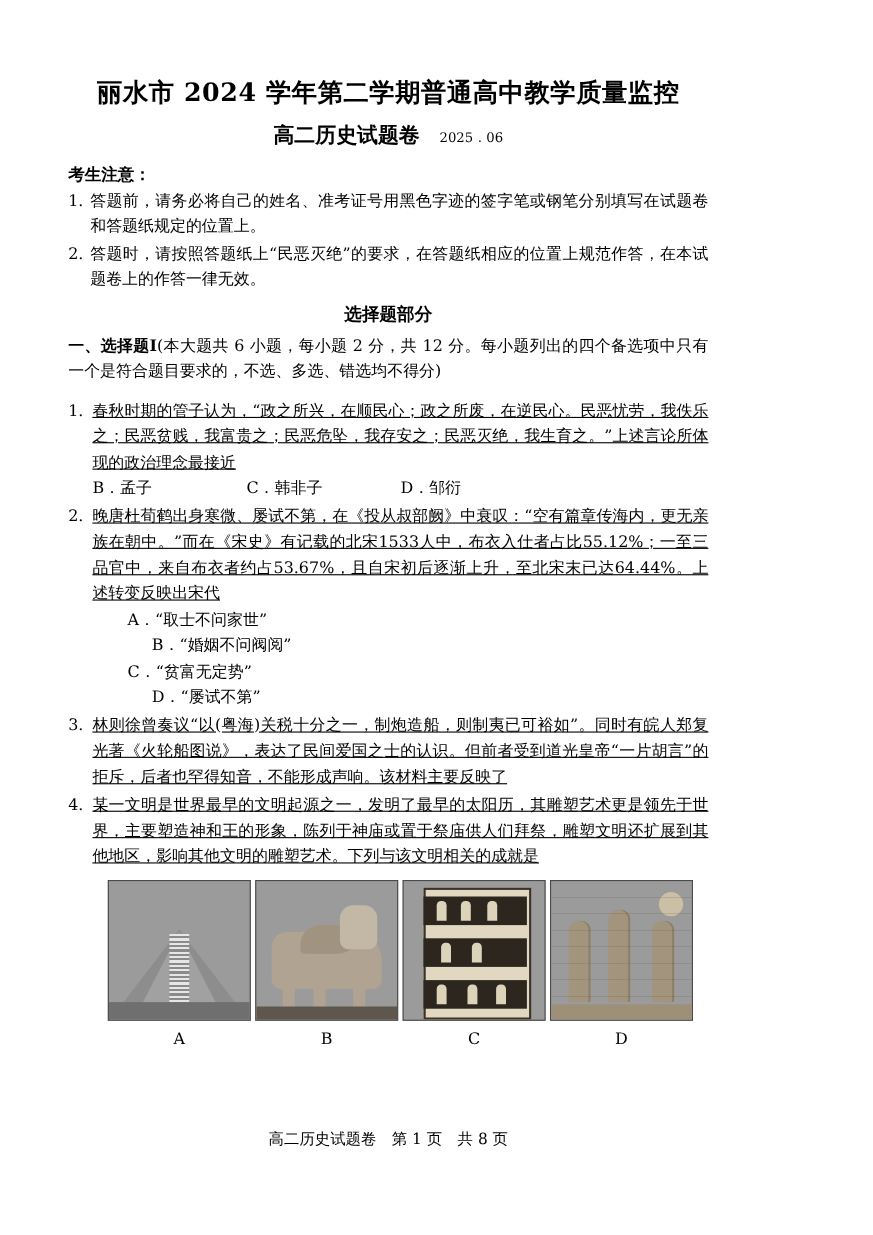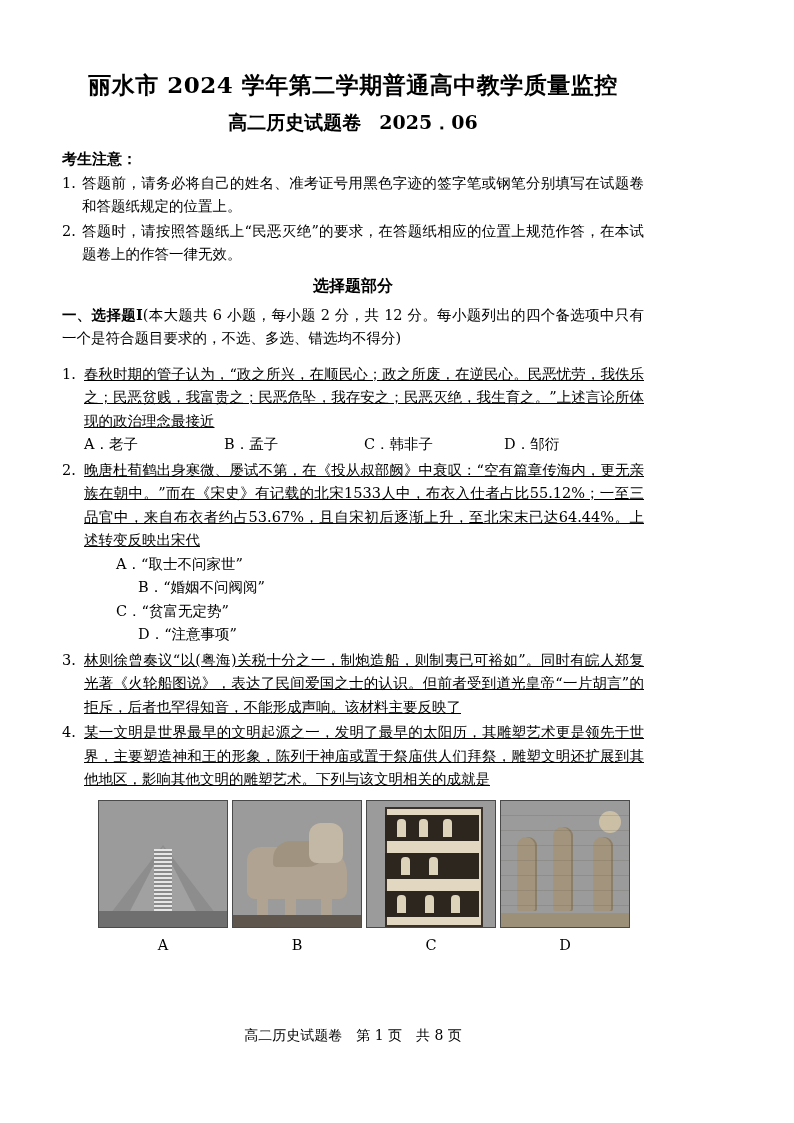--- a/index.html
+++ b/index.html
@@ -30,22 +30,22 @@
     margin: 0 0 10px 0;
     line-height: 1.3;
   }
   .doc-subtitle {
     text-align: center;
     font-size: 19px;
     font-weight: bold;
     margin: 0 0 14px 0;
   }
   .doc-subtitle .date {
-    font-weight: bold;
-    font-size: 19px;
+    font-weight: normal;
+    font-size: 12px;
     margin-left: 18px;
   }
   .notice-head {
     font-size: 15px;
     font-weight: bold;
     margin: 4px 0 3px 0;
   }
   .notice-list {
     margin: 0;
     padding: 0;
@@ -335,37 +335,36 @@
 
   <div class="part-head">
     <span class="bold">一、选择题I</span><span>(本大题共 6 小题，每小题 2 分，共 12 分。每小题列出的四个备选项中只有一个是符合题目要求的，不选、多选、错选均不得分)</span>
   </div>
 
   <div class="q">
     <span class="qnum">1.</span>
     <div class="qbody">
       <div class="qstem">春秋时期的管子认为，“政之所兴，在顺民心；政之所废，在逆民心。民恶忧劳，我佚乐之；民恶贫贱，我富贵之；民恶危坠，我存安之；民恶灭绝，我生育之。”上述言论所体现的政治理念最接近</div>
       <div class="opts-row opts-4">
-        <span class="opt">A．老子</span>
         <span class="opt">B．孟子</span>
         <span class="opt">C．韩非子</span>
         <span class="opt">D．邹衍</span>
       </div>
     </div>
   </div>
 
   <div class="q">
     <span class="qnum">2.</span>
     <div class="qbody">
       <div class="qstem">晚唐杜荀鹤出身寒微、屡试不第，在《投从叔部阙》中衰叹：“空有篇章传海内，更无亲族在朝中。”而在《宋史》有记载的北宋1533人中，布衣入仕者占比55.12%；一至三品官中，来自布衣者约占53.67%，且自宋初后逐渐上升，至北宋末已达64.44%。上述转变反映出宋代</div>
       <div class="opts-2x2">
         <span class="opt">A．“取士不问家世”</span>
         <span class="opt second">B．“婚姻不问阀阅”</span>
         <span class="opt">C．“贫富无定势”</span>
-        <span class="opt second">D．“注意事项”</span>
+        <span class="opt second">D．“屡试不第”</span>
       </div>
     </div>
   </div>
 
   <div class="q">
     <span class="qnum">3.</span>
     <div class="qbody">
       <div class="qstem">林则徐曾奏议“以(粤海)关税十分之一，制炮造船，则制夷已可裕如”。同时有皖人郑复光著《火轮船图说》，表达了民间爱国之士的认识。但前者受到道光皇帝“一片胡言”的拒斥，后者也罕得知音，不能形成声响。该材料主要反映了</div>
     </div>
   </div>

